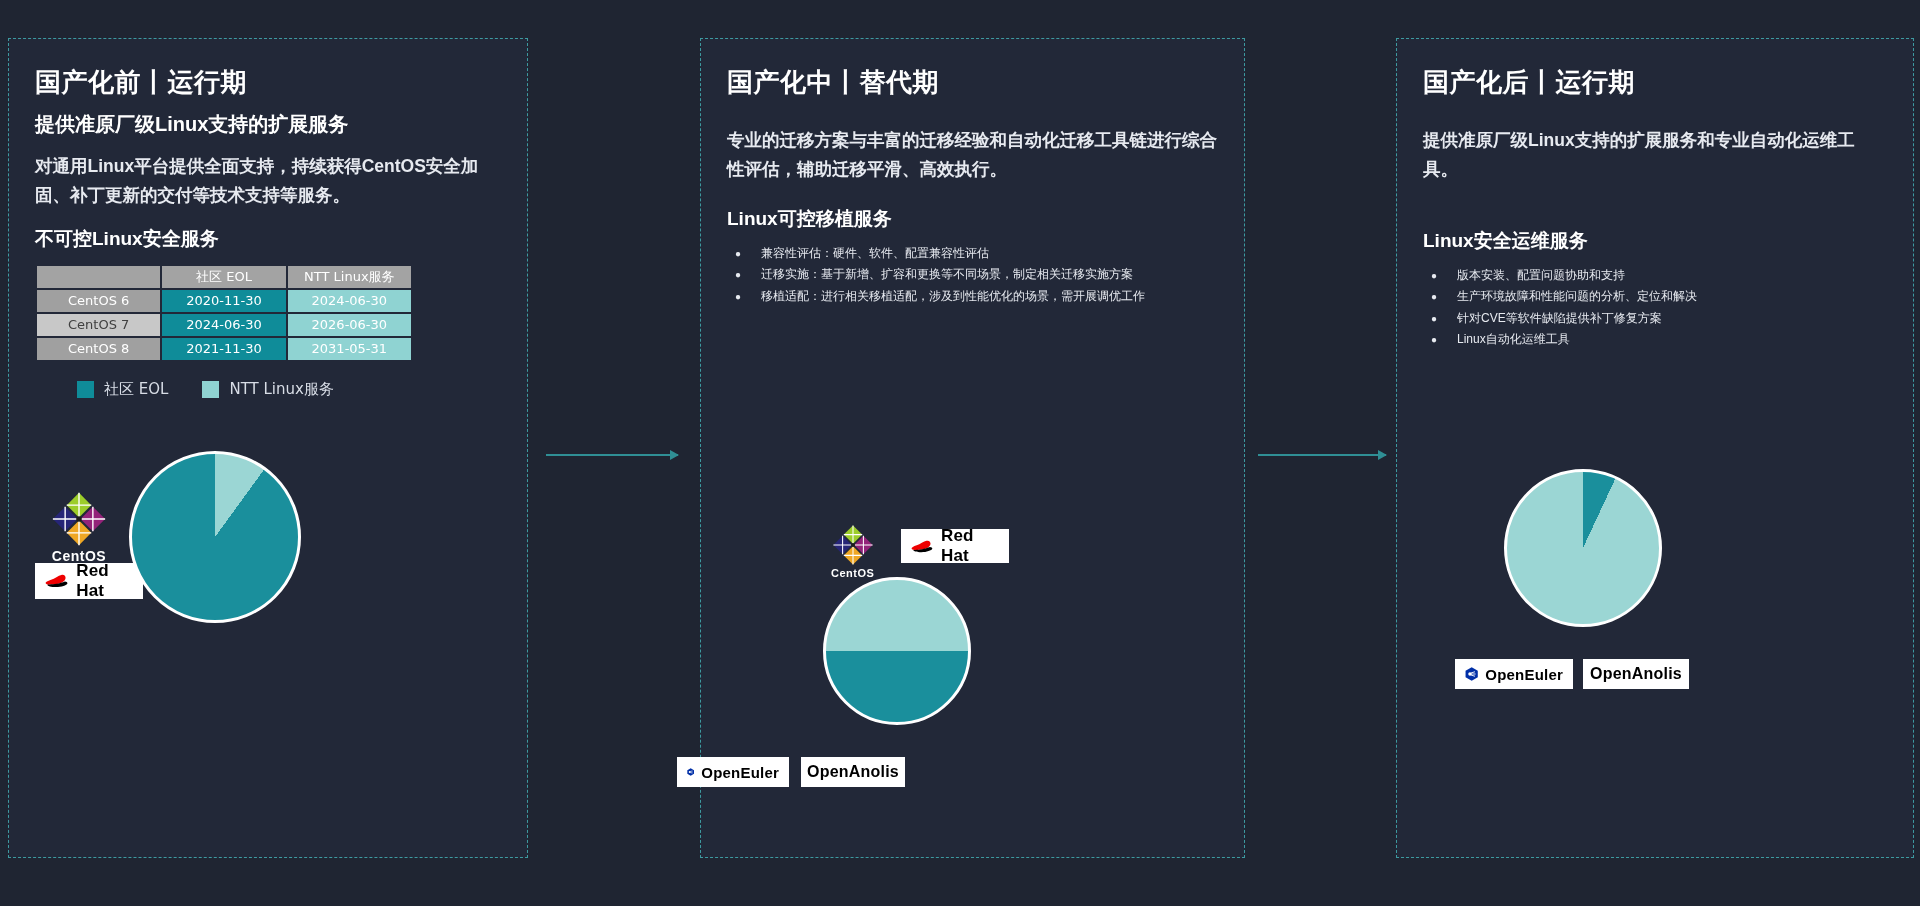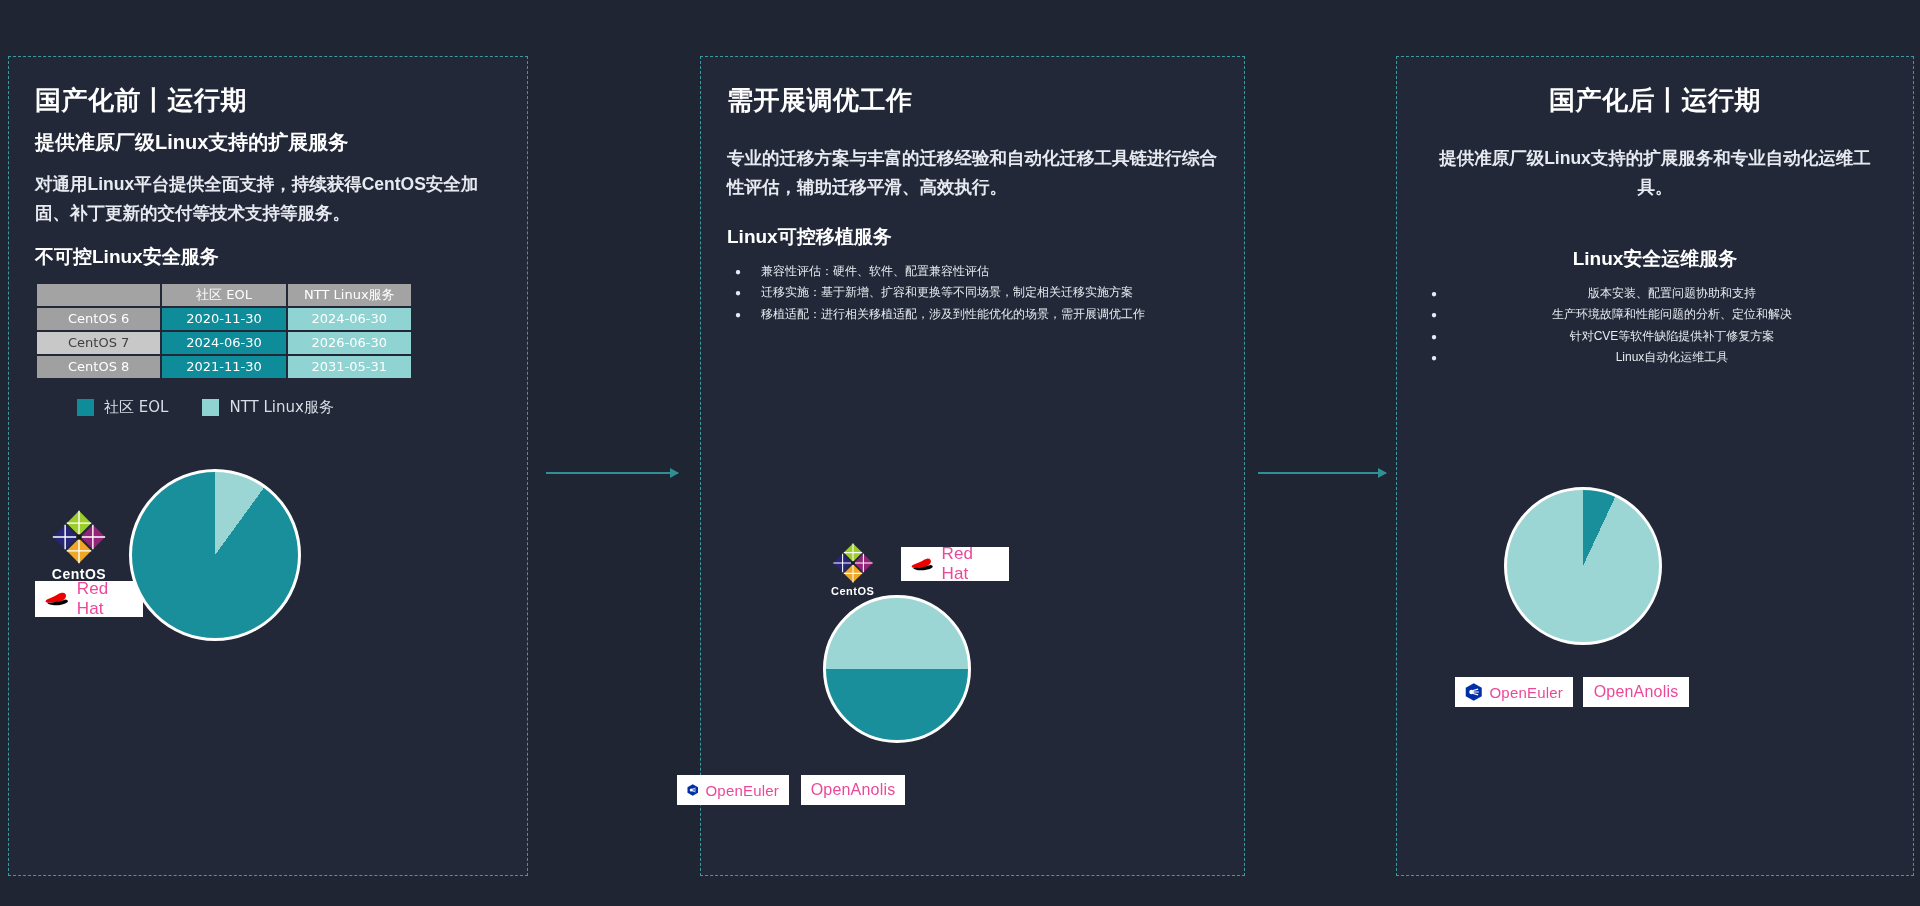--- a/index.html
+++ b/index.html
@@ -2,34 +2,34 @@
 <html><head>
 <meta charset="utf-8">
 <style>
   * { box-sizing: border-box; margin: 0; padding: 0; }
   html, body {
     width: 1920px; height: 906px;
     background: #1f2532;
     font-family: "Liberation Sans", "DejaVu Sans", sans-serif;
     overflow: hidden;
   }
-  .stage { position: relative; width: 1920px; height: 642px; background: #1f2532; margin-top: 18px; }
+  .stage { position: relative; width: 1920px; height: 642px; background: #1f2532; }
 
   
   .panel {
     position: absolute;
     top: 38px;
     height: 820px;
     border: 1px dashed #3d9aa0;
     background: #222838;
     padding: 26px 26px 0 26px;
   }
   #panel-1 { left: 8px;    width: 520px; }
   #panel-2 { left: 700px;  width: 545px; }
-  #panel-3 { left: 1396px; width: 518px; text-align: center; }
+  #panel-3 { left: 1396px; width: 518px; }
 
   .panel-title {
     font-size: 26px; font-weight: bold; color: #ffffff;
     letter-spacing: .5px; margin-bottom: 10px; white-space: nowrap;
   }
   .panel-subtitle {
     font-size: 20px; font-weight: bold; color: #ffffff;
     margin-bottom: 14px; line-height: 1.4;
   }
   .panel-desc {
@@ -76,21 +76,21 @@
   .legend-label { font-size: 15px; color: #d8dde6; font-family: "DejaVu Sans", sans-serif; }
 
   
   .pie { border-radius: 50%; border: 3px solid #ffffff; }
 
   
   .logo-box {
     background: #ffffff; display: inline-flex; align-items: center;
     justify-content: center; gap: 7px; padding: 5px 10px;
   }
-  .logo-text { font-size: 17px; font-weight: normal; color: #ec4899; letter-spacing: .2px; }
+  .logo-text { font-size: 17px; font-weight: bold; color: #000000; letter-spacing: .2px; }
   .centos-wrap { display: flex; flex-direction: column; align-items: center; }
   .centos-label { font-size: 14px; font-weight: bold; color: #ffffff; margin-top: 1px; letter-spacing: .5px;}
 
   
   .arrow { position: absolute; height: 2px; background: #2f8f95; }
   .arrow::after {
     content: ""; position: absolute; right: -1px; top: -4px;
     border-left: 9px solid #2f8f95;
     border-top: 5px solid transparent; border-bottom: 5px solid transparent;
   }
@@ -172,21 +172,21 @@
 
     <div class="abs" style="left:120px; top:412px;">
       <div class="pie" style="width:172px; height:172px;
            background: conic-gradient(from 0deg, #9bd6d4 0deg 36deg, #1a8f9c 36deg 360deg);"></div>
     </div>
   </div>
 
   <div class="arrow" style="left:546px; top:454px; width:132px;"></div>
 
   <div class="panel" id="panel-2">
-    <div class="panel-title">需开展调优工作</div>
+    <div class="panel-title">国产化中丨替代期</div>
     <div class="panel-desc" style="margin-top:26px;">专业的迁移方案与丰富的迁移经验和自动化迁移工具链进行综合性评估，辅助迁移平滑、高效执行。</div>
     <div class="panel-section-title" style="margin-top:22px;">Linux可控移植服务</div>
     <ul class="bullets">
       <li>兼容性评估：硬件、软件、配置兼容性评估</li>
       <li>迁移实施：基于新增、扩容和更换等不同场景，制定相关迁移实施方案</li>
       <li>移植适配：进行相关移植适配，涉及到性能优化的场景，需开展调优工作</li>
     </ul>
 
     <div class="abs centos-wrap" style="left:130px; top:485px;">
       <svg width="42" height="42" viewBox="0 0 100 100">

